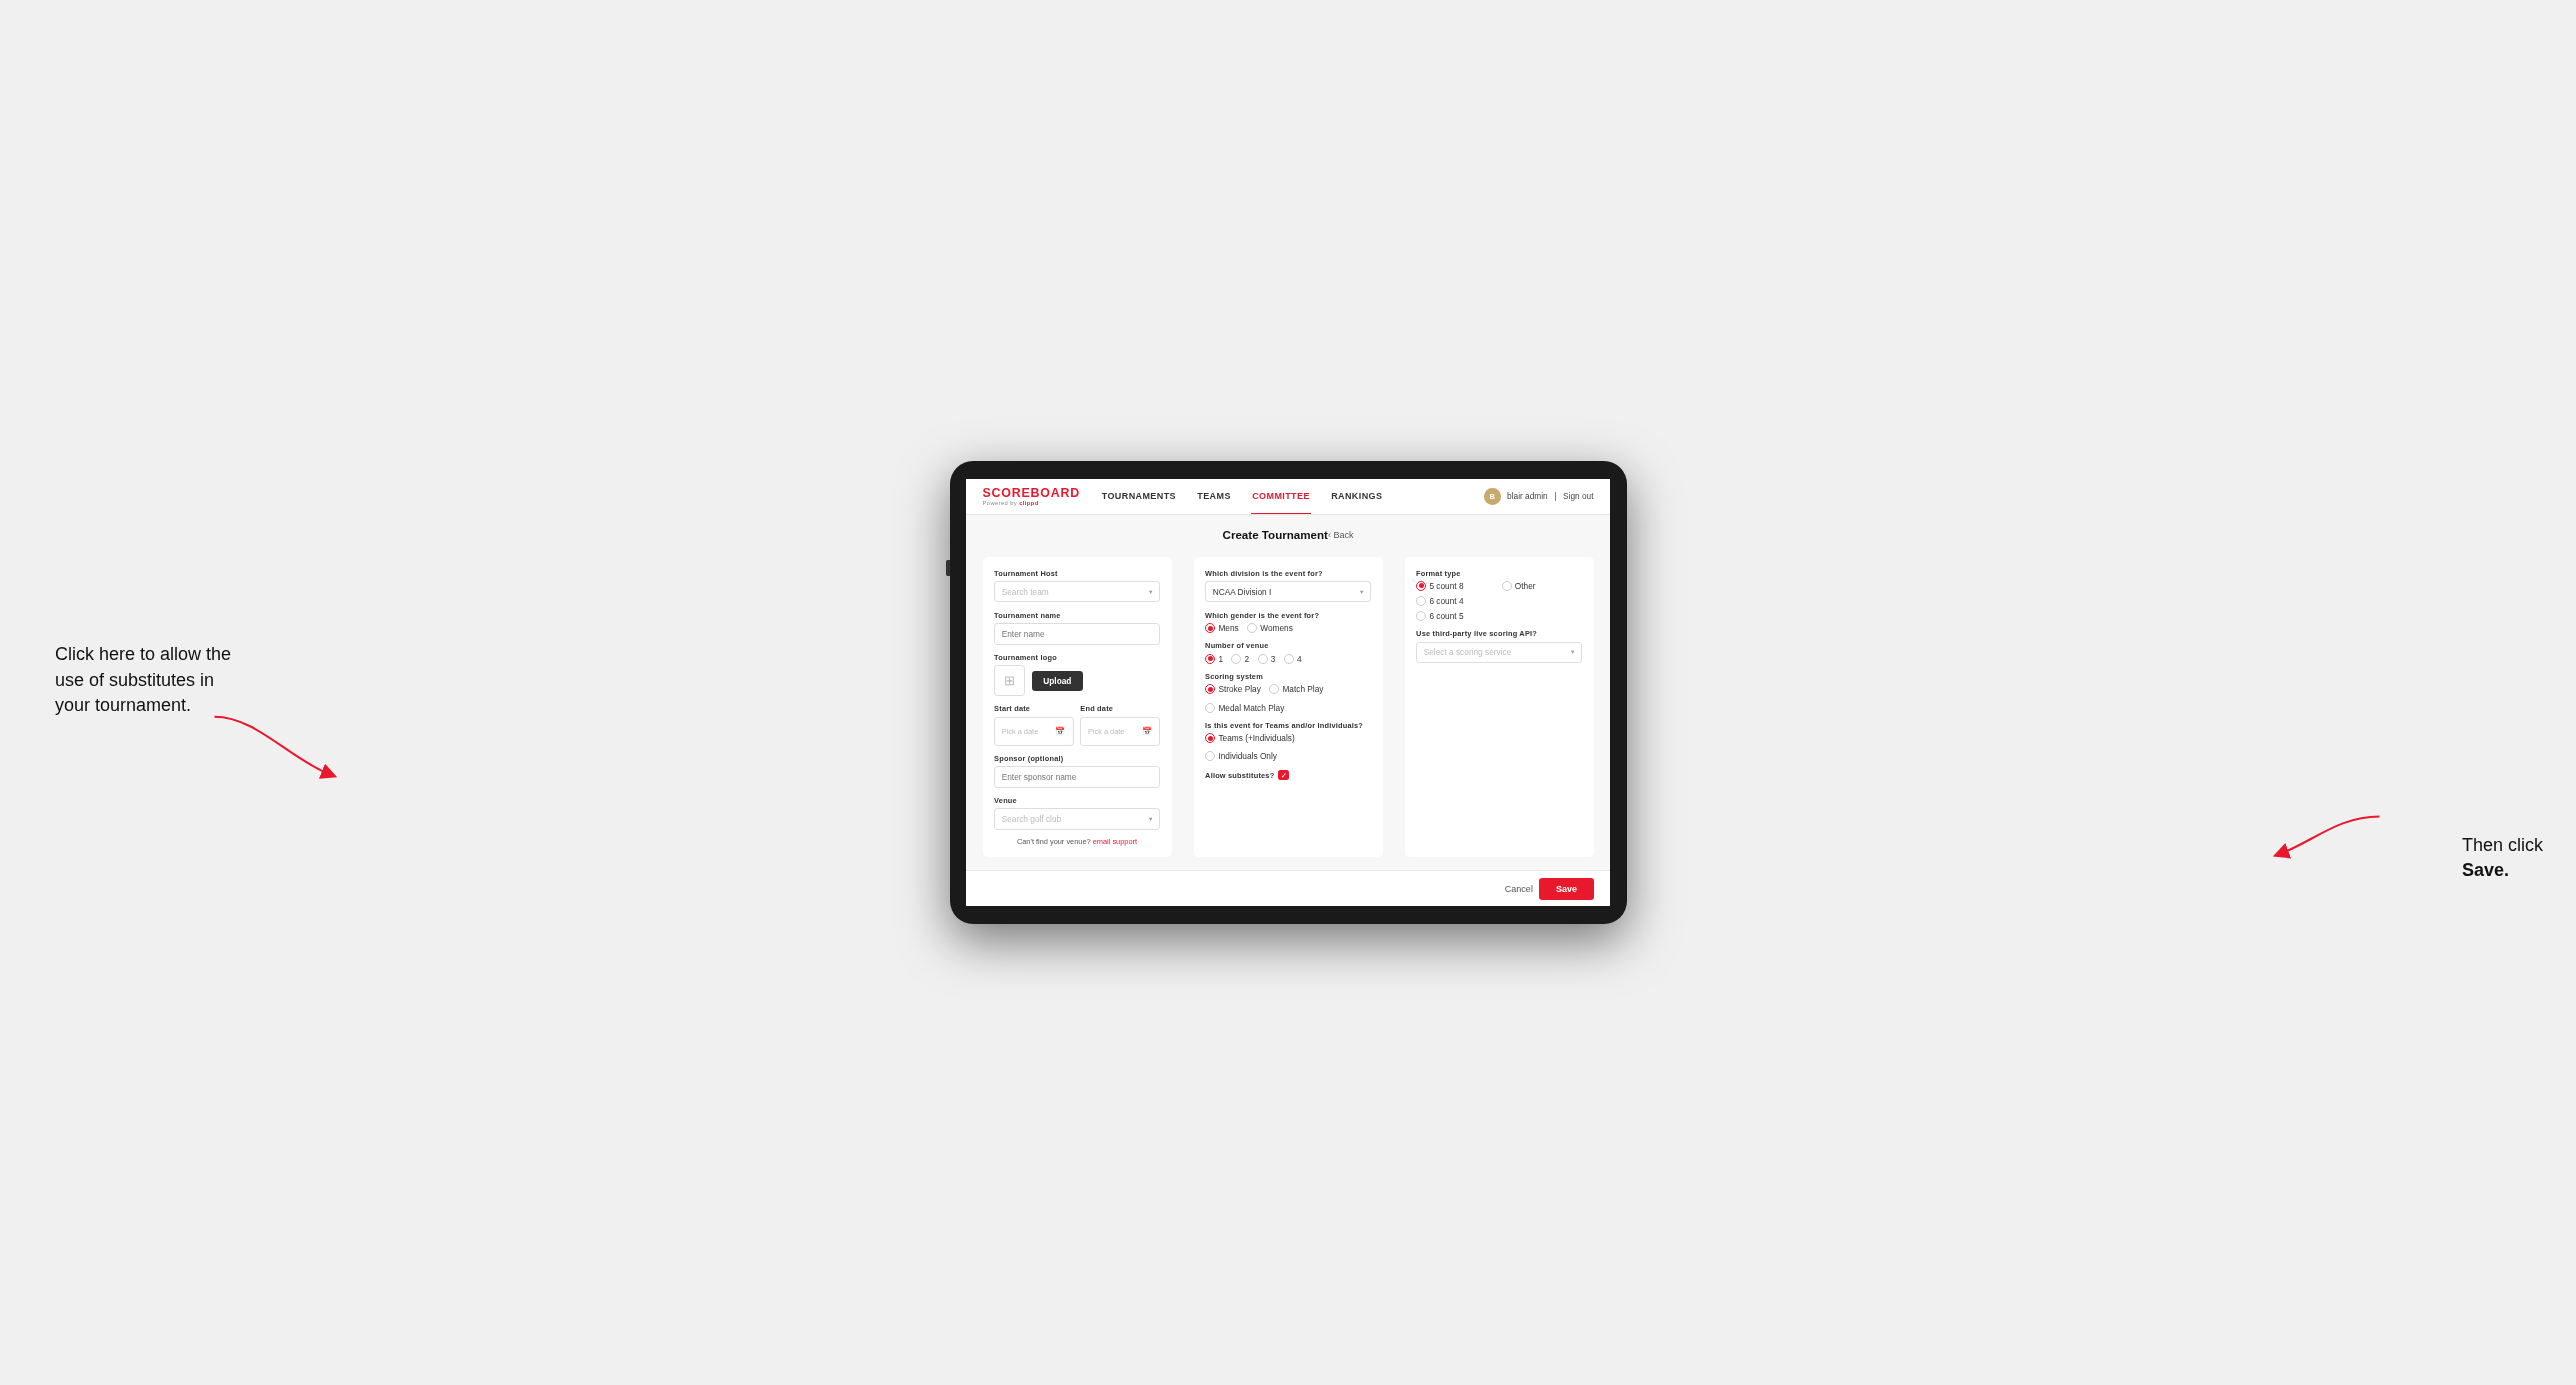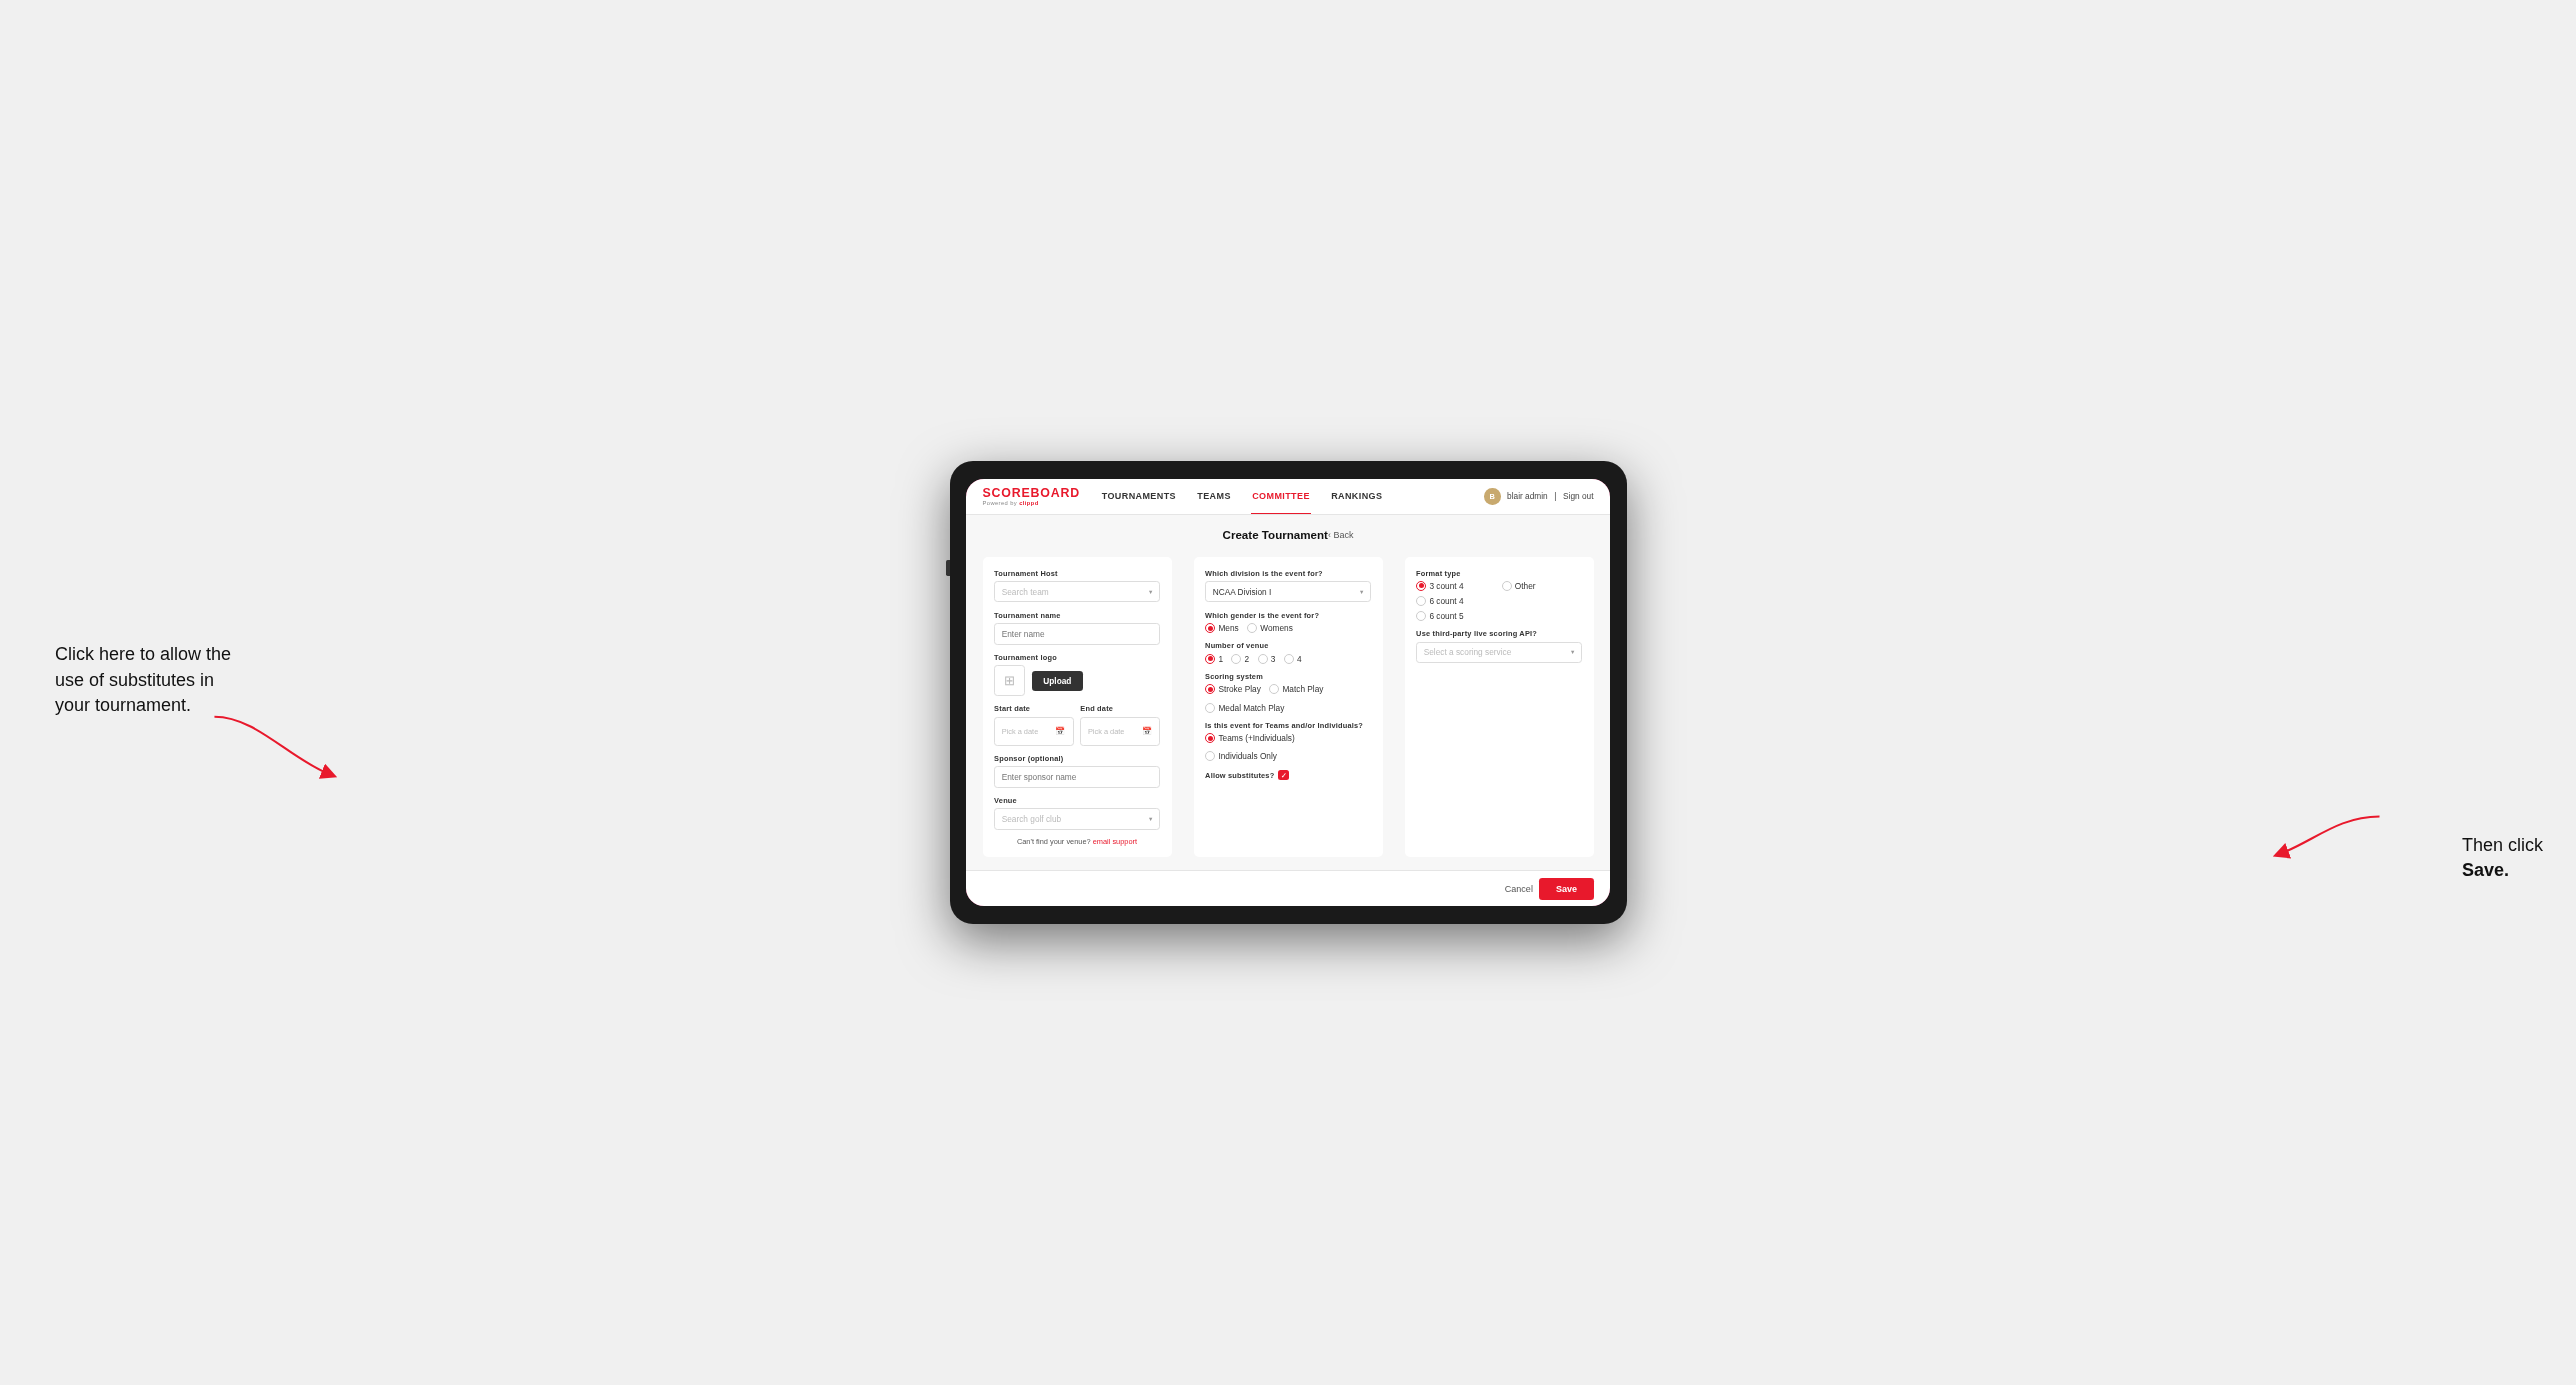--- a/index.html
+++ b/index.html
@@ -26,21 +26,21 @@
       width: 677px;
       background: #1a1a1a;
       border-radius: 23px;
       padding: 18px 16.5px;
       box-shadow: 0 16.5px 50px rgba(0,0,0,0.5);
       position: relative;
     }
 
     .tablet-screen {
       background: #be185d;
-      border-radius: 18px;
+      border-radius: 0;
       overflow: hidden;
     }
 
     
     .nav-bar {
       display: flex;
       align-items: center;
       border-bottom: 0.8px solid #e5e5e5;
       padding: 0 16.5px;
       height: 36px;
@@ -543,21 +543,21 @@
             <div class="form-col">
 
               <div class="form-group">
                 <label class="form-label">Format type</label>
                 <div class="format-options">
                   <div style="display:grid; grid-template-columns:1fr 1fr; gap:5px;">
                     <div class="radio-item">
                       <div class="radio-circle checked">
                           <div class="radio-dot"></div>
                         </div>
-                      <span>3 count 4</span>
+                      <span>5 count 8</span>
                     </div>
                     <div class="radio-item">
                       <div class="radio-circle"></div>
                       <span>Other</span>
                     </div>
                     <div class="radio-item">
                       <div class="radio-circle"></div>
                       <span>6 count 4</span>
                     </div>
                     <div></div>

